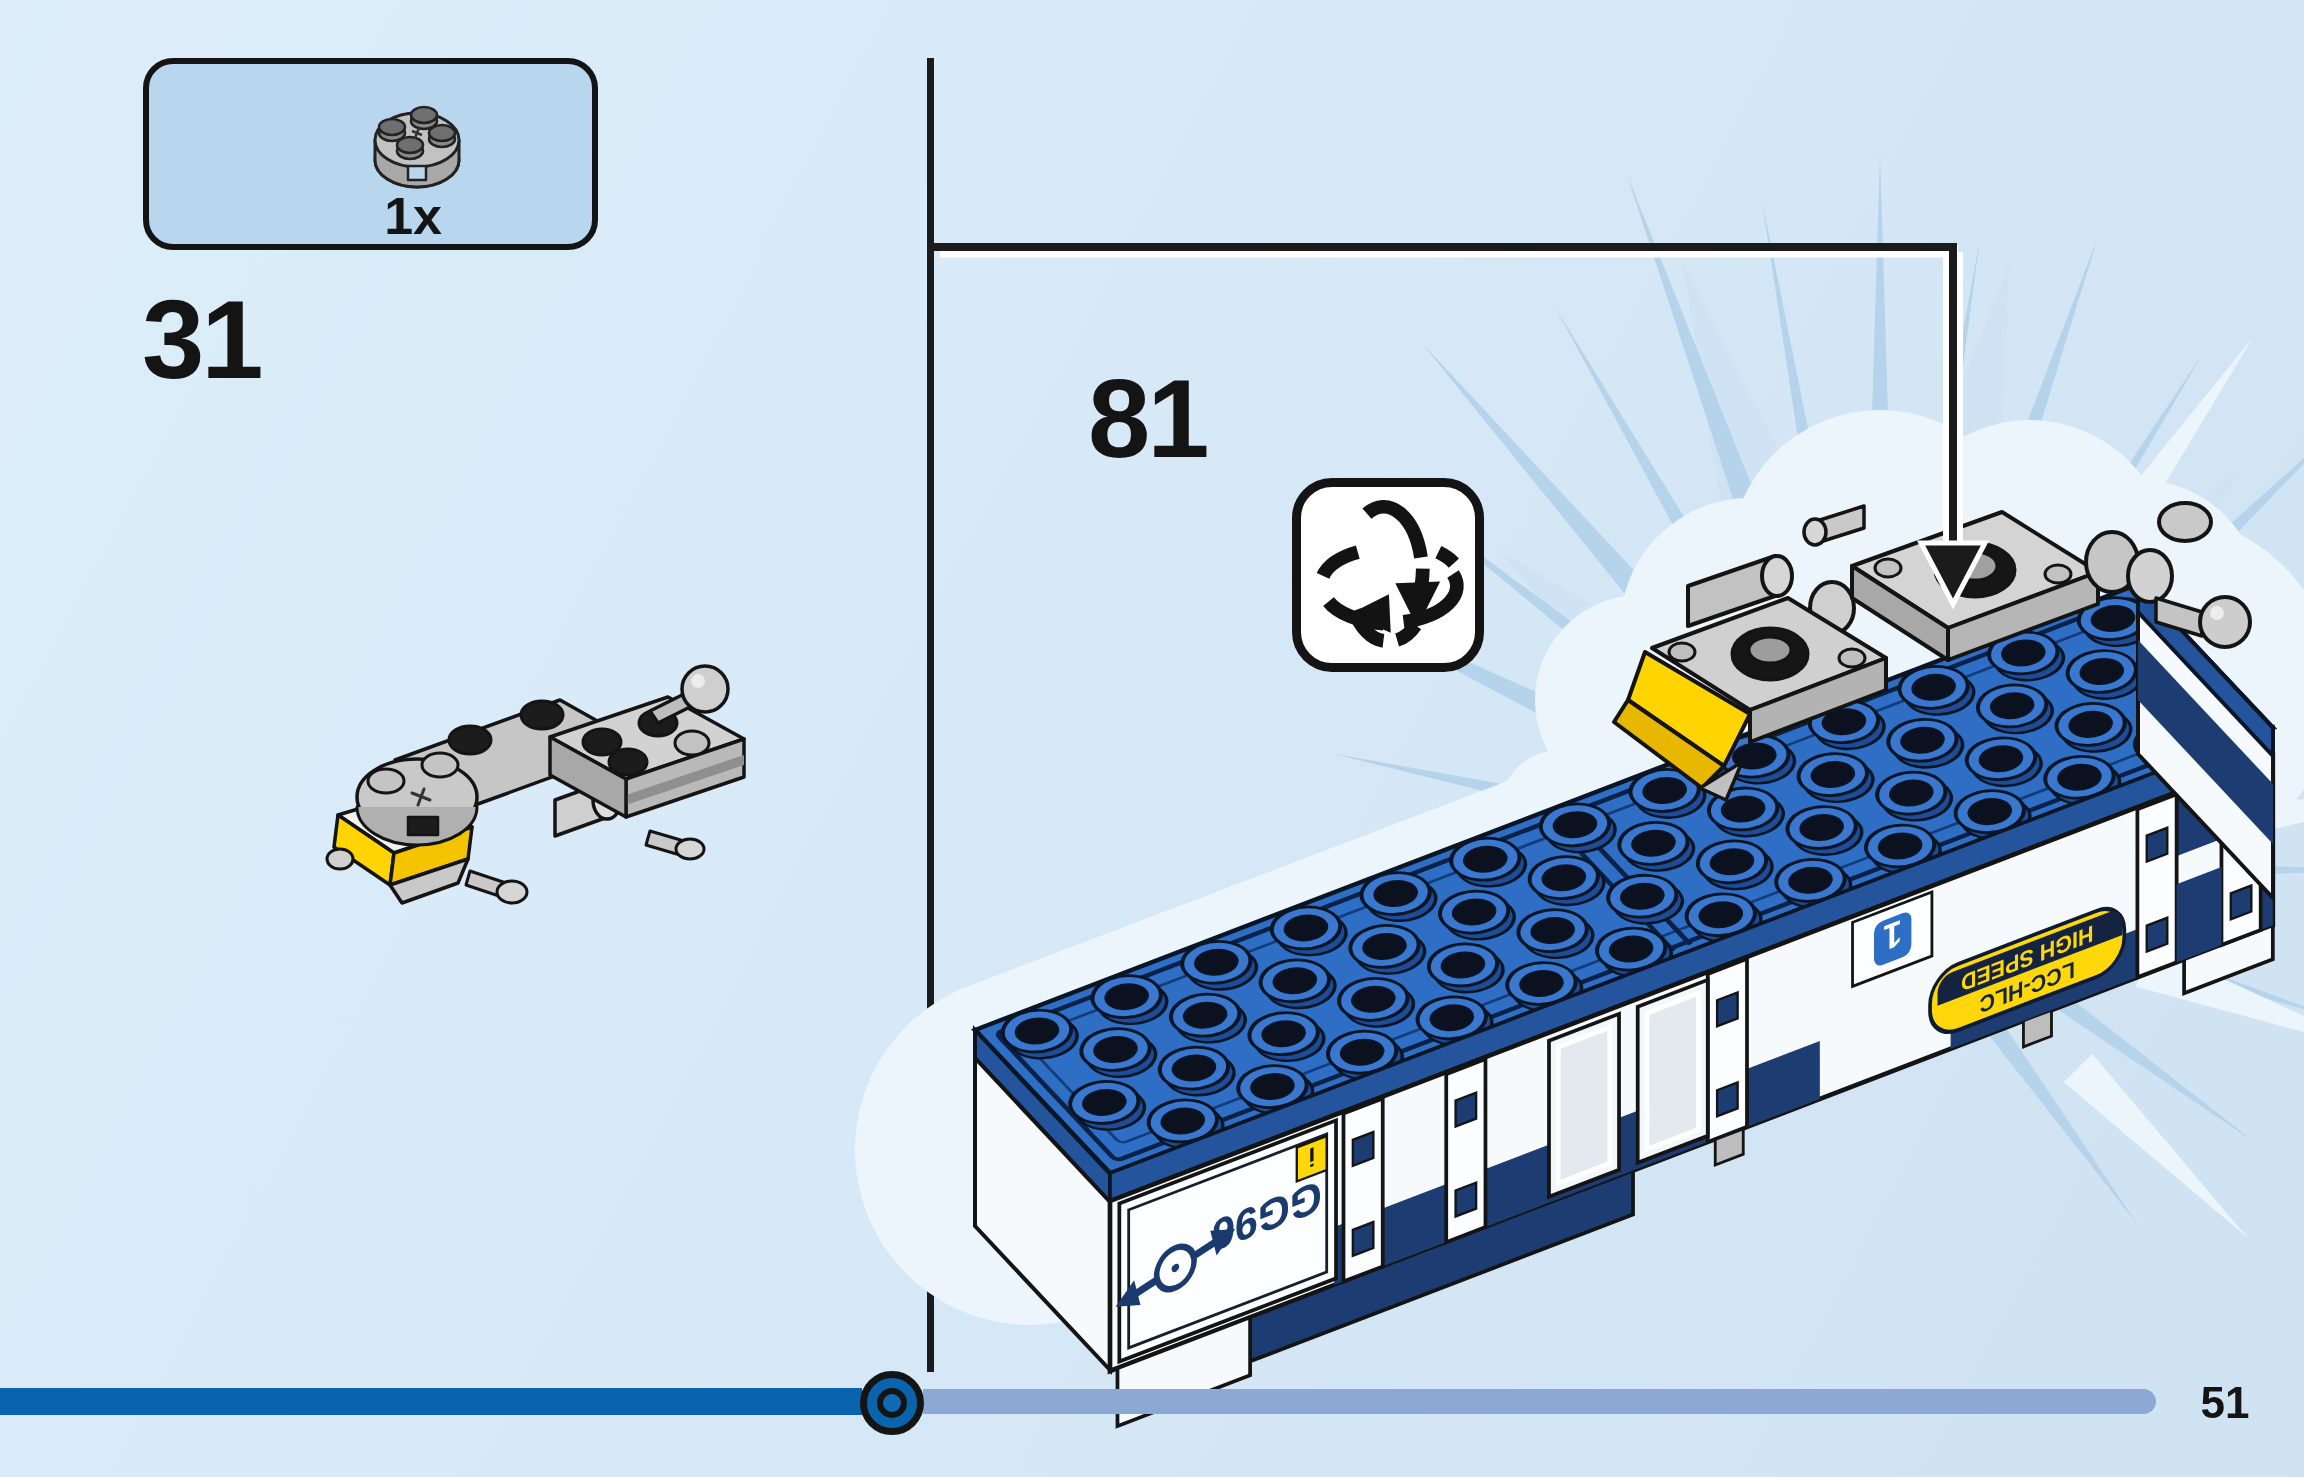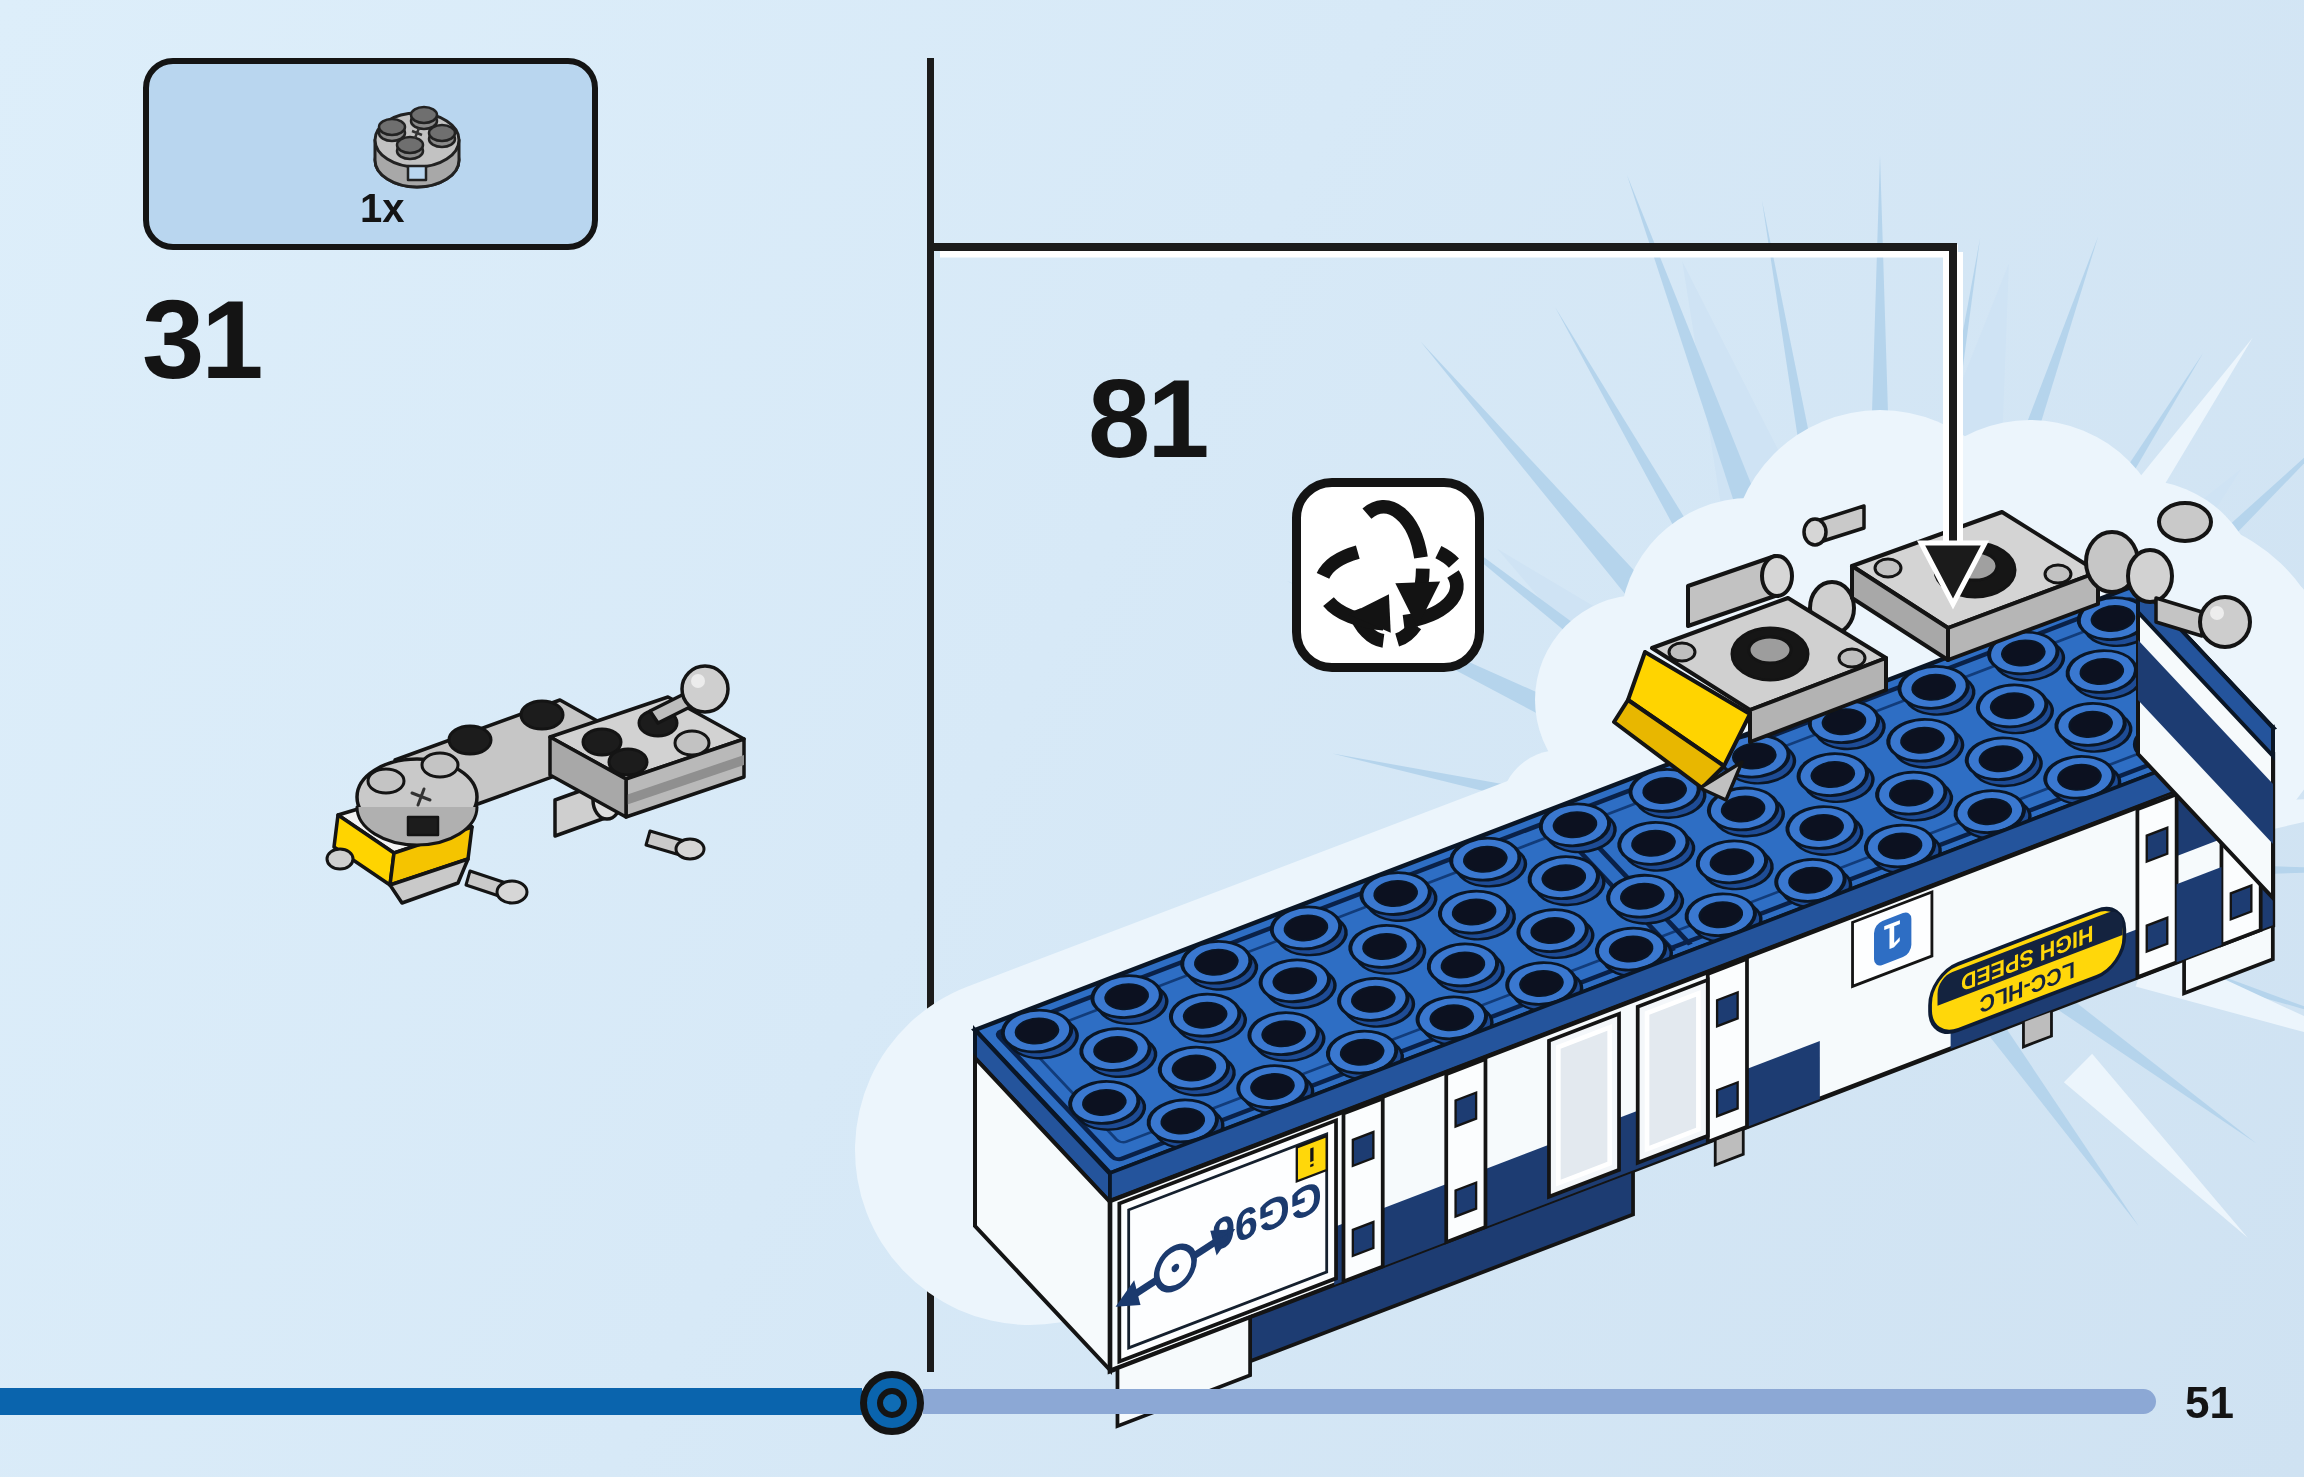--- a/index.html
+++ b/index.html
@@ -11,41 +11,41 @@
   .abs{position:absolute;}
   .step-number{
     font-weight:700;font-size:112px;line-height:1;color:#141414;letter-spacing:-3px;
   }
   #parts-box{
     left:143px;top:58px;width:455px;height:192px;
     background:#b9d6ef;border:6px solid #141414;border-radius:30px;
     box-sizing:border-box;
   }
   #count-label{
-    left:360px;top:186px;width:70px;text-align:left;
-    font-weight:700;font-size:40px;color:#141414;
+    left:372px;top:186px;width:70px;text-align:right;
+    font-weight:700;font-size:52px;color:#141414;
   }
   #divider{left:927px;top:58px;width:7px;height:1314px;background:#1b1b1b;}
   #rotate-icon{
     left:1292px;top:478px;width:192px;height:194px;
     background:#ffffff;border:9px solid #141414;border-radius:40px;box-sizing:border-box;
   }
   #scene-svg{left:0;top:0;}
   #progress-left{left:0;top:1388px;width:862px;height:27px;background:#0a64ad;}
   #progress-right{left:923px;top:1389px;width:1233px;height:25px;background:#8ca8d5;border-radius:0 13px 13px 0;}
   #progress-knob{
     left:860px;top:1371px;width:64px;height:64px;border-radius:50%;
     background:#0a64ad;border:7px solid #141414;box-sizing:border-box;
   }
   #progress-knob-inner{
     left:10px;top:10px;width:30px;height:30px;border-radius:50%;
     border:6px solid #141414;box-sizing:border-box;background:#0f6cb4;
   }
   #page-number{
-    left:2185px;top:1378px;width:80px;text-align:left;
+    left:2185px;top:1378px;width:80px;text-align:center;
     font-weight:700;font-size:44px;color:#141414;
   }
 </style>
 </head>
 <body>
 
 <div id="parts-box" class="abs"></div>
 <div id="count-label" class="abs">1x</div>
 
 <div class="abs step-number" style="left:142px;top:284px;">31</div>

